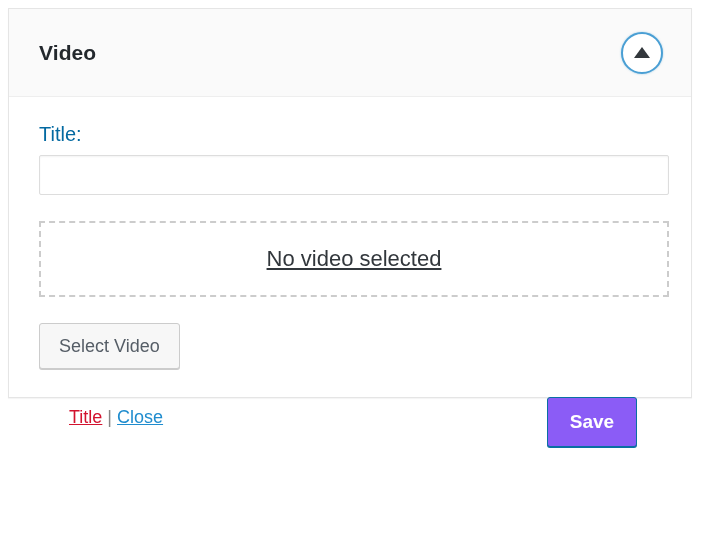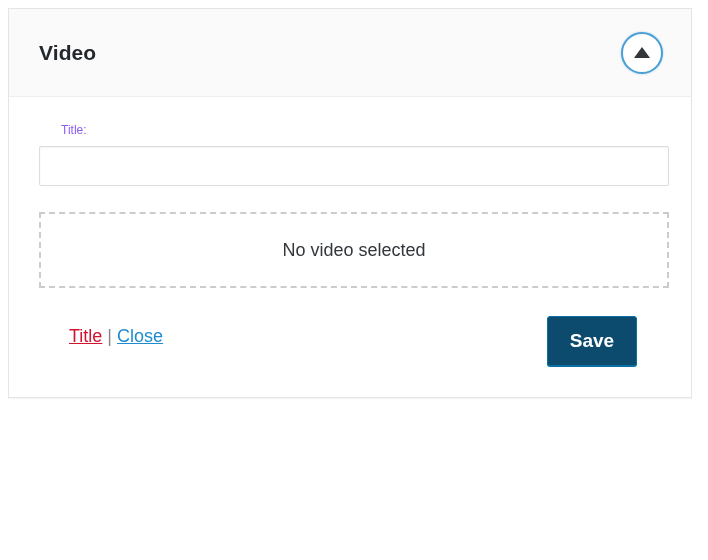--- a/index.html
+++ b/index.html
@@ -69,25 +69,24 @@
     border-right: 8px solid transparent;
     border-bottom: 11px solid #32373c;
   }
 
   
   .widget-body {
     padding: 26px 30px 0 30px;
   }
 
   .field-label {
-    font-size: 12px;
-    color: #8b5cf6;
+    font-size: 20px;
+    color: #0369a1;
     margin-bottom: 9px;
     display: block;
-    margin-left: 22px;
   }
 
   .title-input {
     display: block;
     width: 630px;
     height: 40px;
     box-sizing: border-box;
     border: 1px solid #dddddd;
     background: #ffffff;
     border-radius: 2px;
@@ -104,22 +103,23 @@
     width: 630px;
     height: 76px;
     box-sizing: border-box;
     border: 2px dashed #cccccc;
     background: #ffffff;
     display: flex;
     align-items: center;
     justify-content: center;
   }
   .media-dropzone-text {
-    font-size: 18px;
+    font-size: 22px;
     color: #32373c;
+    text-decoration: underline;
   }
 
   .select-video-button {
     margin-top: 26px;
     display: inline-block;
     height: 46px;
     line-height: 44px;
     padding: 0 19px;
     box-sizing: border-box;
     background: #f7f7f7;
@@ -161,21 +161,21 @@
     text-decoration: underline;
     cursor: pointer;
     text-align: right;
   }
   .save-button {
     position: absolute;
     right: 24px;
     top: 2px;
     width: 90px;
     height: 50px;
-    background: #0c4a6e;
+    background: #8b5cf6;
     border: 1px solid #0a6fa3;
     border-radius: 3px;
     color: #ffffff;
     font-family: "Liberation Sans", sans-serif;
     font-size: 19px;
     font-weight: bold;
     cursor: pointer;
     box-shadow: 0 1px 0 #0a6fa3;
   }
 </style>
@@ -194,20 +194,21 @@
   <div class="widget-body">
 
     <label class="field-label">Title:</label>
 
     <input class="title-input" type="text" value="" style="">
 
     <div class="media-dropzone">
       <span class="media-dropzone-text">No video selected</span>
     </div>
 
+    <button class="select-video-button">Select Video</button>
 
     <div class="widget-footer">
       <div class="footer-links">
         <span class="link-delete">Title</span><span class="link-separator">|</span><span class="link-close">Close</span>
       </div>
       <button class="save-button">Save</button>
     </div>
 
   </div>
 </div>

